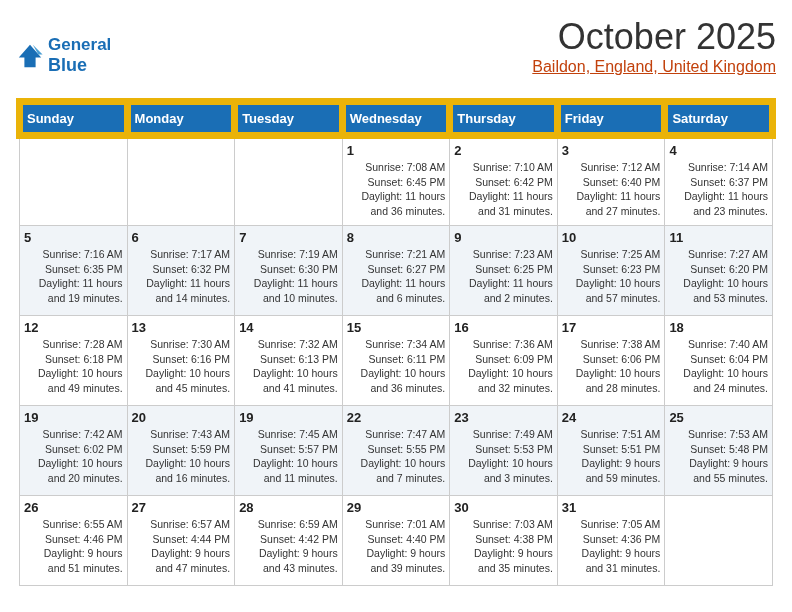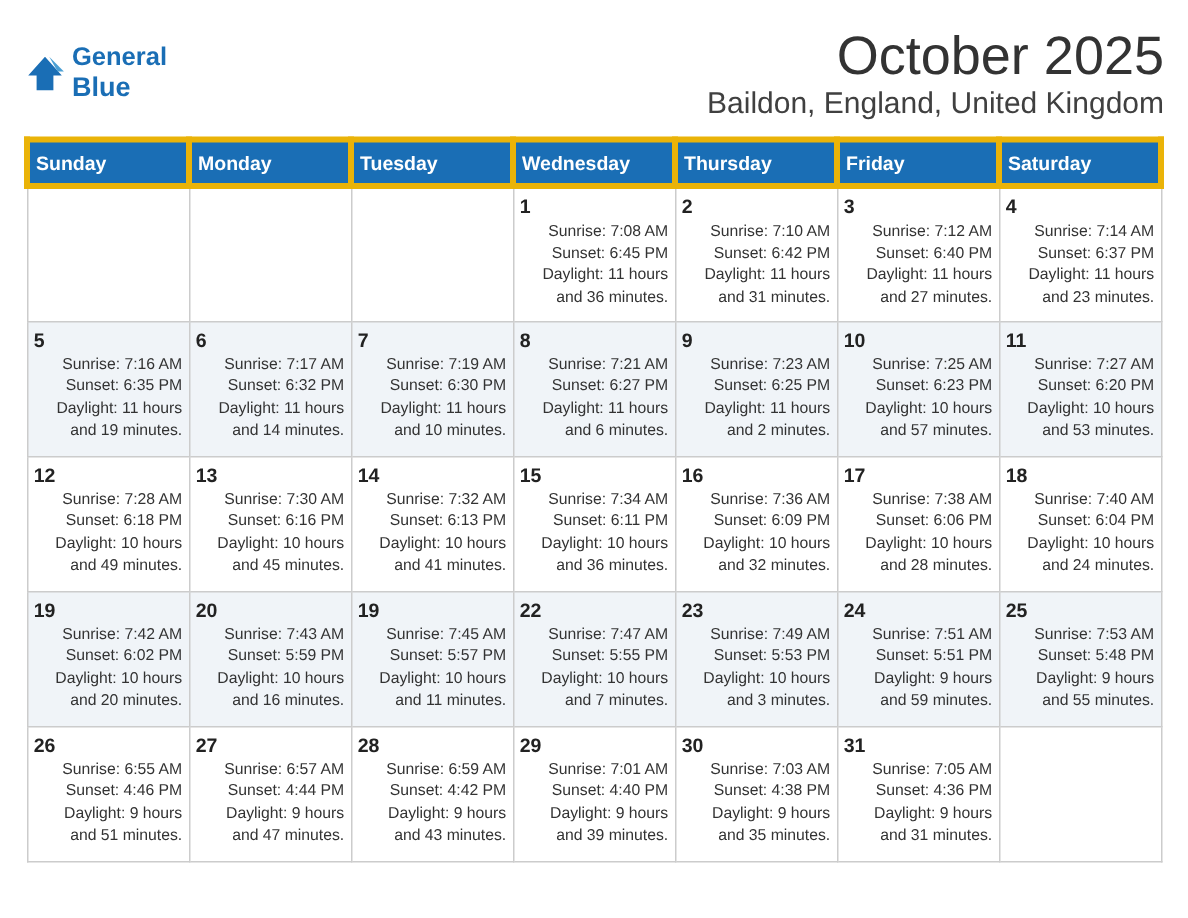--- a/index.html
+++ b/index.html
@@ -5,58 +5,59 @@
     * { box-sizing: border-box; margin: 0; padding: 0; }
     body {
       font-family: Arial, sans-serif;
       background: #fff;
       width: 792px;
       min-height: 612px;
       padding: 16px;
     }
     .header-area {
       display: flex;
-      align-items: center;
+      align-items: flex-end;
       justify-content: space-between;
-      margin-bottom: 10px;
+      margin-bottom: 22px;
     }
     .logo {
       display: flex;
       align-items: center;
       gap: 4px;
     }
     .logo-icon {
       width: 28px;
       height: 28px;
     }
     .title-area {
       text-align: right;
     }
     .month-title {
       font-size: 36px;
       color: #333;
       font-weight: normal;
     }
     .location-title {
-      font-size: 20px;
-      color: #404040;
+      font-size: 16px;
+      color: #c2410c;
+      text-decoration: underline;
     }
     .calendar-table {
       width: 100%;
       border-collapse: collapse;
       font-size: 11px;
     }
     .calendar-table th {
       background-color: #1a6eb5;
       color: #fff;
       padding: 6px 4px;
       text-align: left;
       font-size: 13px;
       font-weight: bold;
-      border: 4px solid #eab308;
+      border: 7px solid #eab308;
     }
     .calendar-table td {
       border: 1px solid #ccc;
       vertical-align: top;
       padding: 4px;
       height: 90px;
       width: calc(100% / 7);
       background: #fff;
     }
     .calendar-table tr:nth-child(even) td {

